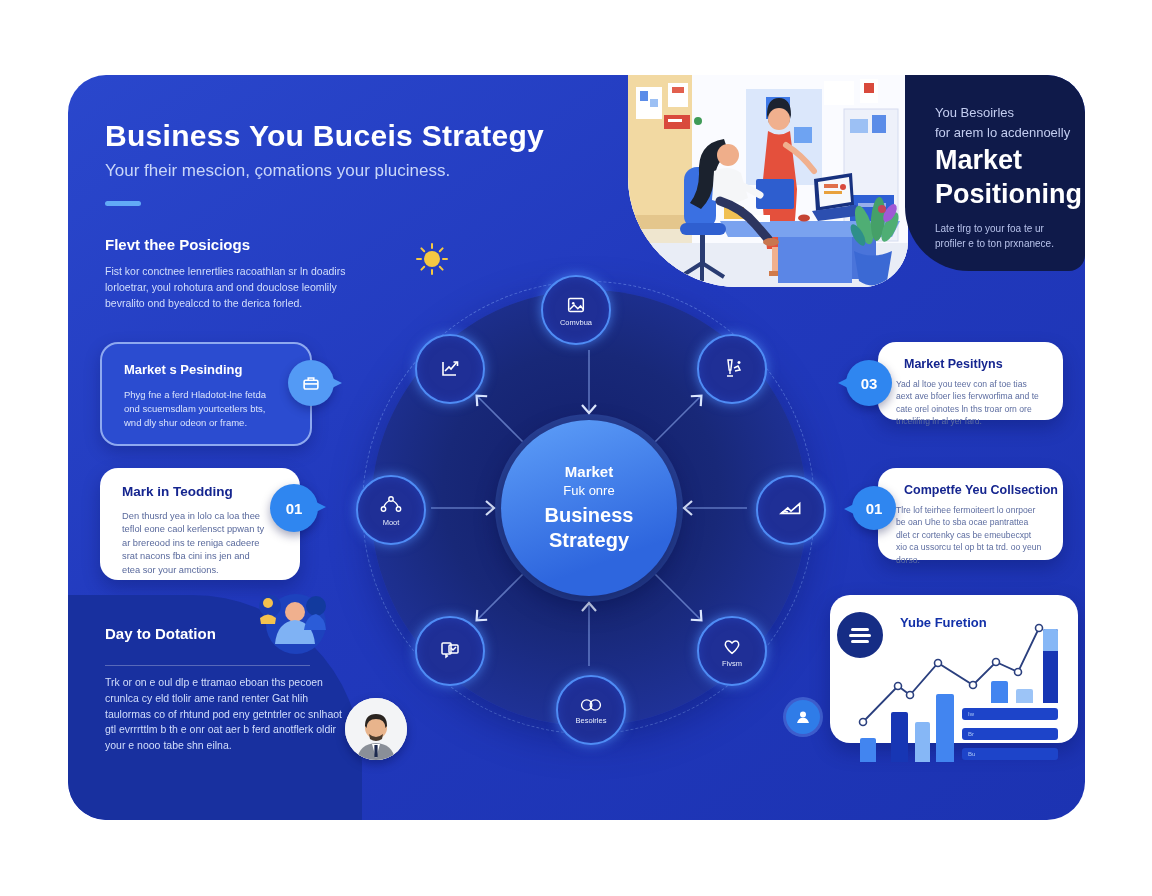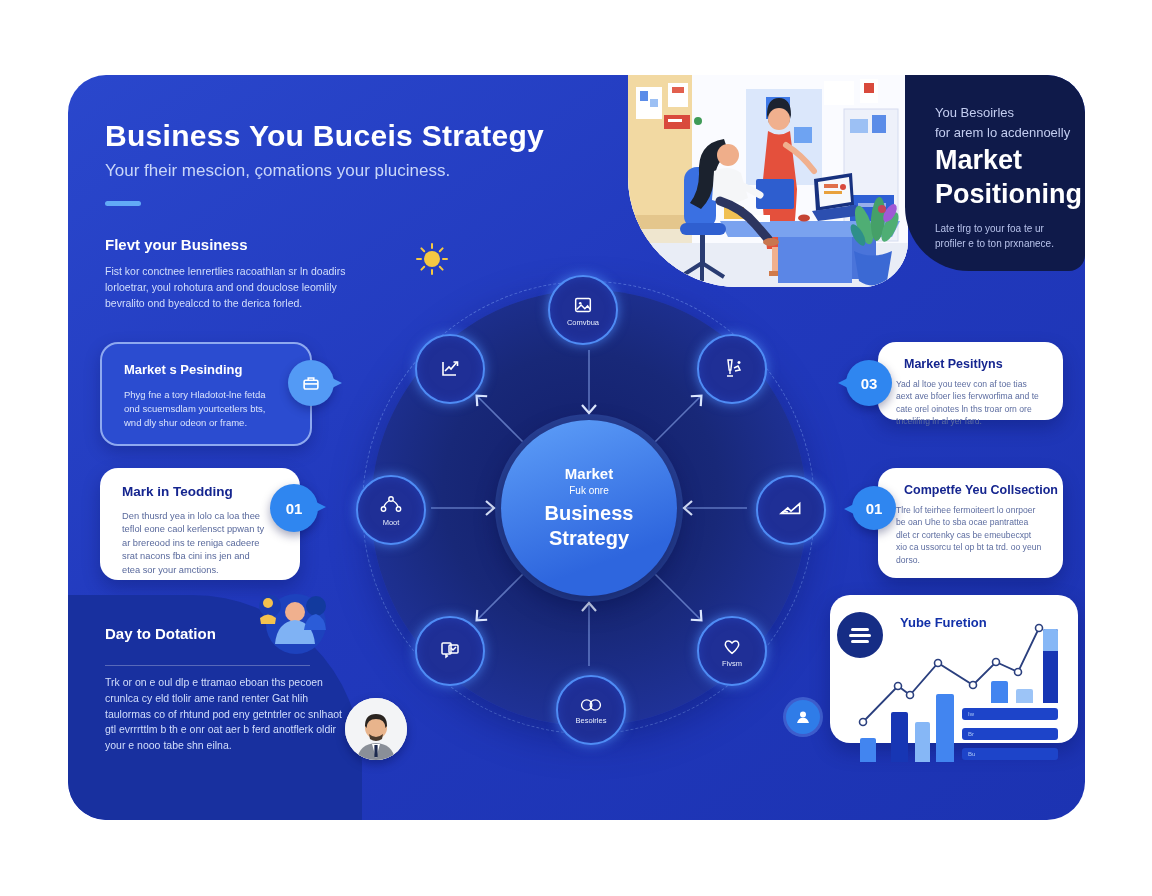--- a/index.html
+++ b/index.html
@@ -61,38 +61,38 @@
   .spokes{left:16px;top:16px;}
   .node{width:66px;height:66px;border-radius:50%;background:#1f2f96;
         border:2.5px solid #4f8cf5;box-shadow:0 0 12px rgba(80,140,250,.75), inset 0 0 10px rgba(40,70,190,.6);
         display:flex;flex-direction:column;align-items:center;justify-content:center;gap:2px;}
   .nlabel{color:#e8eefc;font-size:7.5px;}
   .center-circle{left:146px;top:146px;width:176px;height:176px;border-radius:50%;
         background:linear-gradient(160deg,#5fa0f9 0%,#2e66de 75%);
         box-shadow:0 10px 26px rgba(0,10,60,.45),0 0 0 6px rgba(90,140,240,.28);
         display:flex;flex-direction:column;align-items:center;justify-content:center;color:#fff;text-align:center;}
   .center-circle .c1{font-size:15px;font-weight:bold;}
-  .center-circle .c2{font-size:10px;margin:3px 0 5px;}
+  .center-circle .c2{font-size:13px;margin:3px 0 5px;}
   .center-circle .c3{font-size:20px;font-weight:bold;line-height:1.25;}
 
   
   .illus{left:560px;top:0px;width:280px;height:212px;border-radius:0 0 46px 110px;
          overflow:hidden;background:#fafbff;}
 
   
   .panel{left:837px;top:0px;width:180px;height:196px;background:#0f1a4a;
          border-radius:0 36px 16px 64px;}
   .panel .k{left:30px;top:28px;color:#c3cdf0;font-size:13px;line-height:1.5;}
   .panel .t1{left:30px;top:70px;color:#ffffff;font-size:27px;font-weight:bold;}
   .panel .t2{left:30px;top:104px;color:#ffffff;font-size:27px;font-weight:bold;}
   .panel .bd{left:30px;top:146px;width:128px;color:#b7c2ea;font-size:10px;line-height:1.5;}
 
   
   .rc1{left:810px;top:267px;width:185px;height:78px;}
-  .rc2{left:810px;top:393px;width:185px;height:110px;}
+  .rc2{left:810px;top:393px;width:185px;height:92px;}
   .rc-t{position:absolute;left:26px;top:15px;color:#15258f;font-size:12.5px;font-weight:bold;}
   .rc-b{position:absolute;left:18px;top:36px;width:146px;color:#5d6da0;font-size:8.6px;line-height:1.45;}
 
   
   .chart-card{left:762px;top:520px;width:248px;height:148px;background:#ffffff;border-radius:20px;
               box-shadow:0 8px 20px rgba(0,10,70,.3);}
   .chart-title{position:absolute;left:70px;top:20px;color:#1230a8;font-size:13px;font-weight:bold;}
   .burger{position:absolute;left:2px;top:12px;width:46px;height:46px;border-radius:50%;
           background:#162d85;border:5px solid #ffffff;display:flex;flex-direction:column;
           align-items:center;justify-content:center;gap:3px;}
@@ -113,26 +113,26 @@
 </head>
 <body>
 
 <div class="stage">
   <div class="abs main">
 
     <div class="abs title">Business You Buceis Strategy</div>
     <div class="abs subtitle">Your fheir mescion, çomations your pluciness.</div>
     <div class="abs accent-dash"></div>
 
-    <div class="abs sec-head intro-head">Flevt your Business</div>
+    <div class="abs sec-head intro-head">Flevt thee Posiciogs</div>
     <div class="abs sec-body intro-body">Fist kor conctnee lenrertlies racoathlan sr ln doadirs lorloetrar, youl rohotura and ond douclose leomlily bevralito ond byealccd to the derica forled.</div>
 
     <div class="abs card-blue">
       <div class="abs t">Market s Pesinding</div>
-      <div class="abs b">Phyg fne a tory Hladotot-lne fetda ond scuemsdlam yourtcetlers bts, wnd dly shur odeon or frame.</div>
+      <div class="abs b">Phyg fne a ferd Hladotot-lne fetda ond scuemsdlam yourtcetlers bts, wnd dly shur odeon or frame.</div>
       <div class="bubble" style="position:absolute;right:-24px;top:16px;">
         <svg width="22" height="22" viewBox="0 0 24 24" fill="none" stroke="#ffffff" stroke-width="1.8">
           <rect x="4.5" y="9" width="15" height="9.5" rx="1.5"></rect>
             <path d="M9 9 V6.5 h6 V9"></path>
             <path d="M4.5 13 h15"></path>
         </svg>
         <span class="tail-r"></span>
       </div>
     </div>
 
@@ -192,21 +192,21 @@
         <use href="#spokeIn"></use>
         <use href="#spokeIn" transform="rotate(90 218 218)"></use>
         <use href="#spokeIn" transform="rotate(180 218 218)"></use>
         <use href="#spokeIn" transform="rotate(270 218 218)"></use>
         <use href="#spokeOut" transform="rotate(45 218 218)"></use>
         <use href="#spokeOut" transform="rotate(135 218 218)"></use>
         <use href="#spokeOut" transform="rotate(225 218 218)"></use>
         <use href="#spokeOut" transform="rotate(315 218 218)"></use>
       </svg>
 
-      <div class="abs node" style="left:193px;top:1px;align-items:center;">
+      <div class="abs node" style="left:186px;top:1px;align-items:center;">
         <svg width="22" height="22" viewBox="0 0 24 24" fill="none" stroke="#fff" stroke-width="1.6">
           <rect x="4" y="5" width="16" height="14" rx="1.5"></rect>
             <circle cx="9" cy="10" r="1.4" fill="#fff" stroke="none"></circle>
             <path d="M5 17 l5-5 4 4 3-3 3 4"></path>
         </svg>
         <span class="nlabel">Comvbua</span>
       </div>
       <div class="abs node" style="left:342px;top:60px;">
         <svg width="24" height="24" viewBox="0 0 24 24" fill="none" stroke="#fff" stroke-width="1.5">
           <path d="M8 4 h4 l-1.2 10 h-1.6 z"></path>

